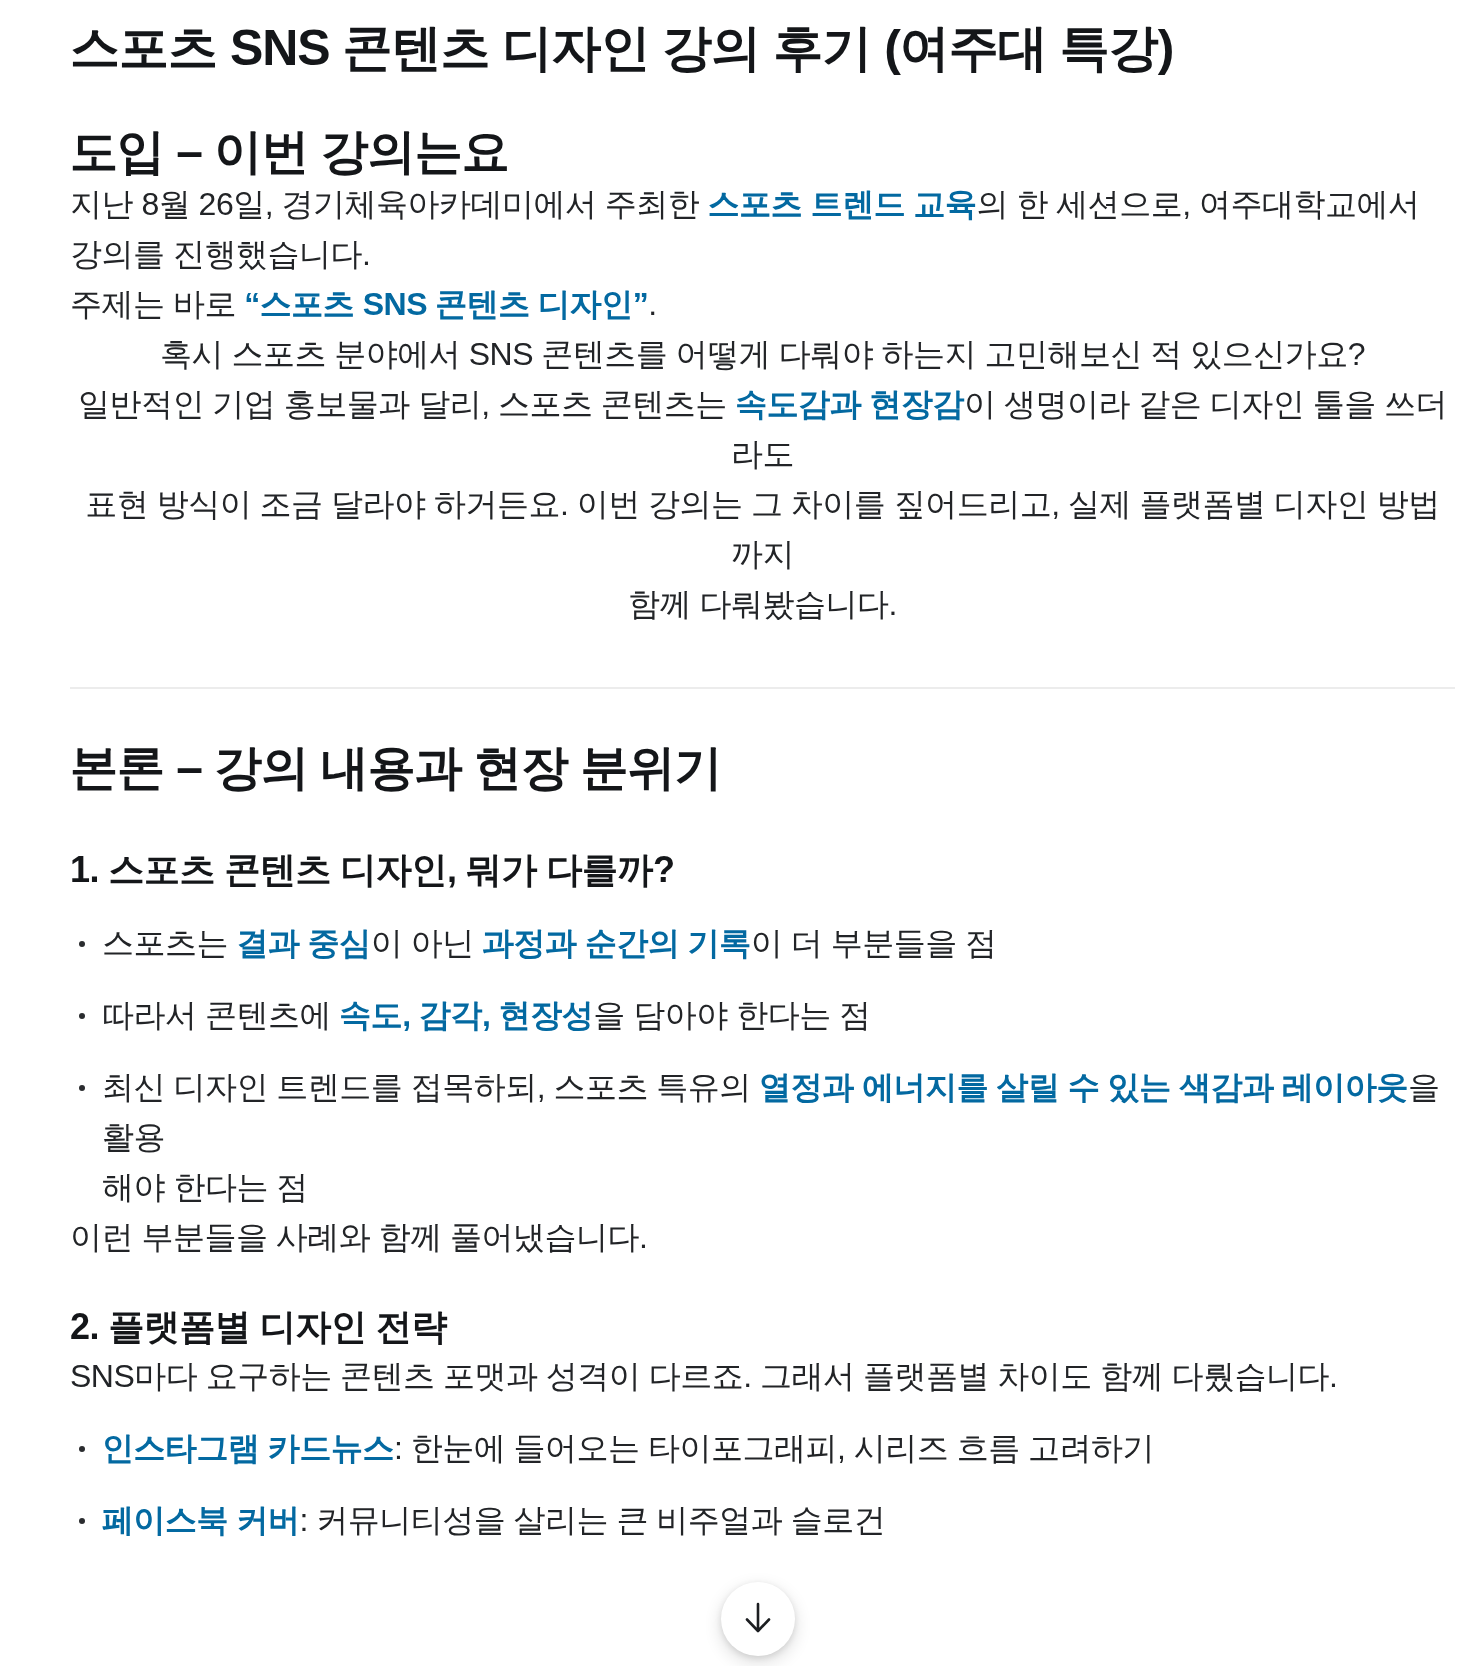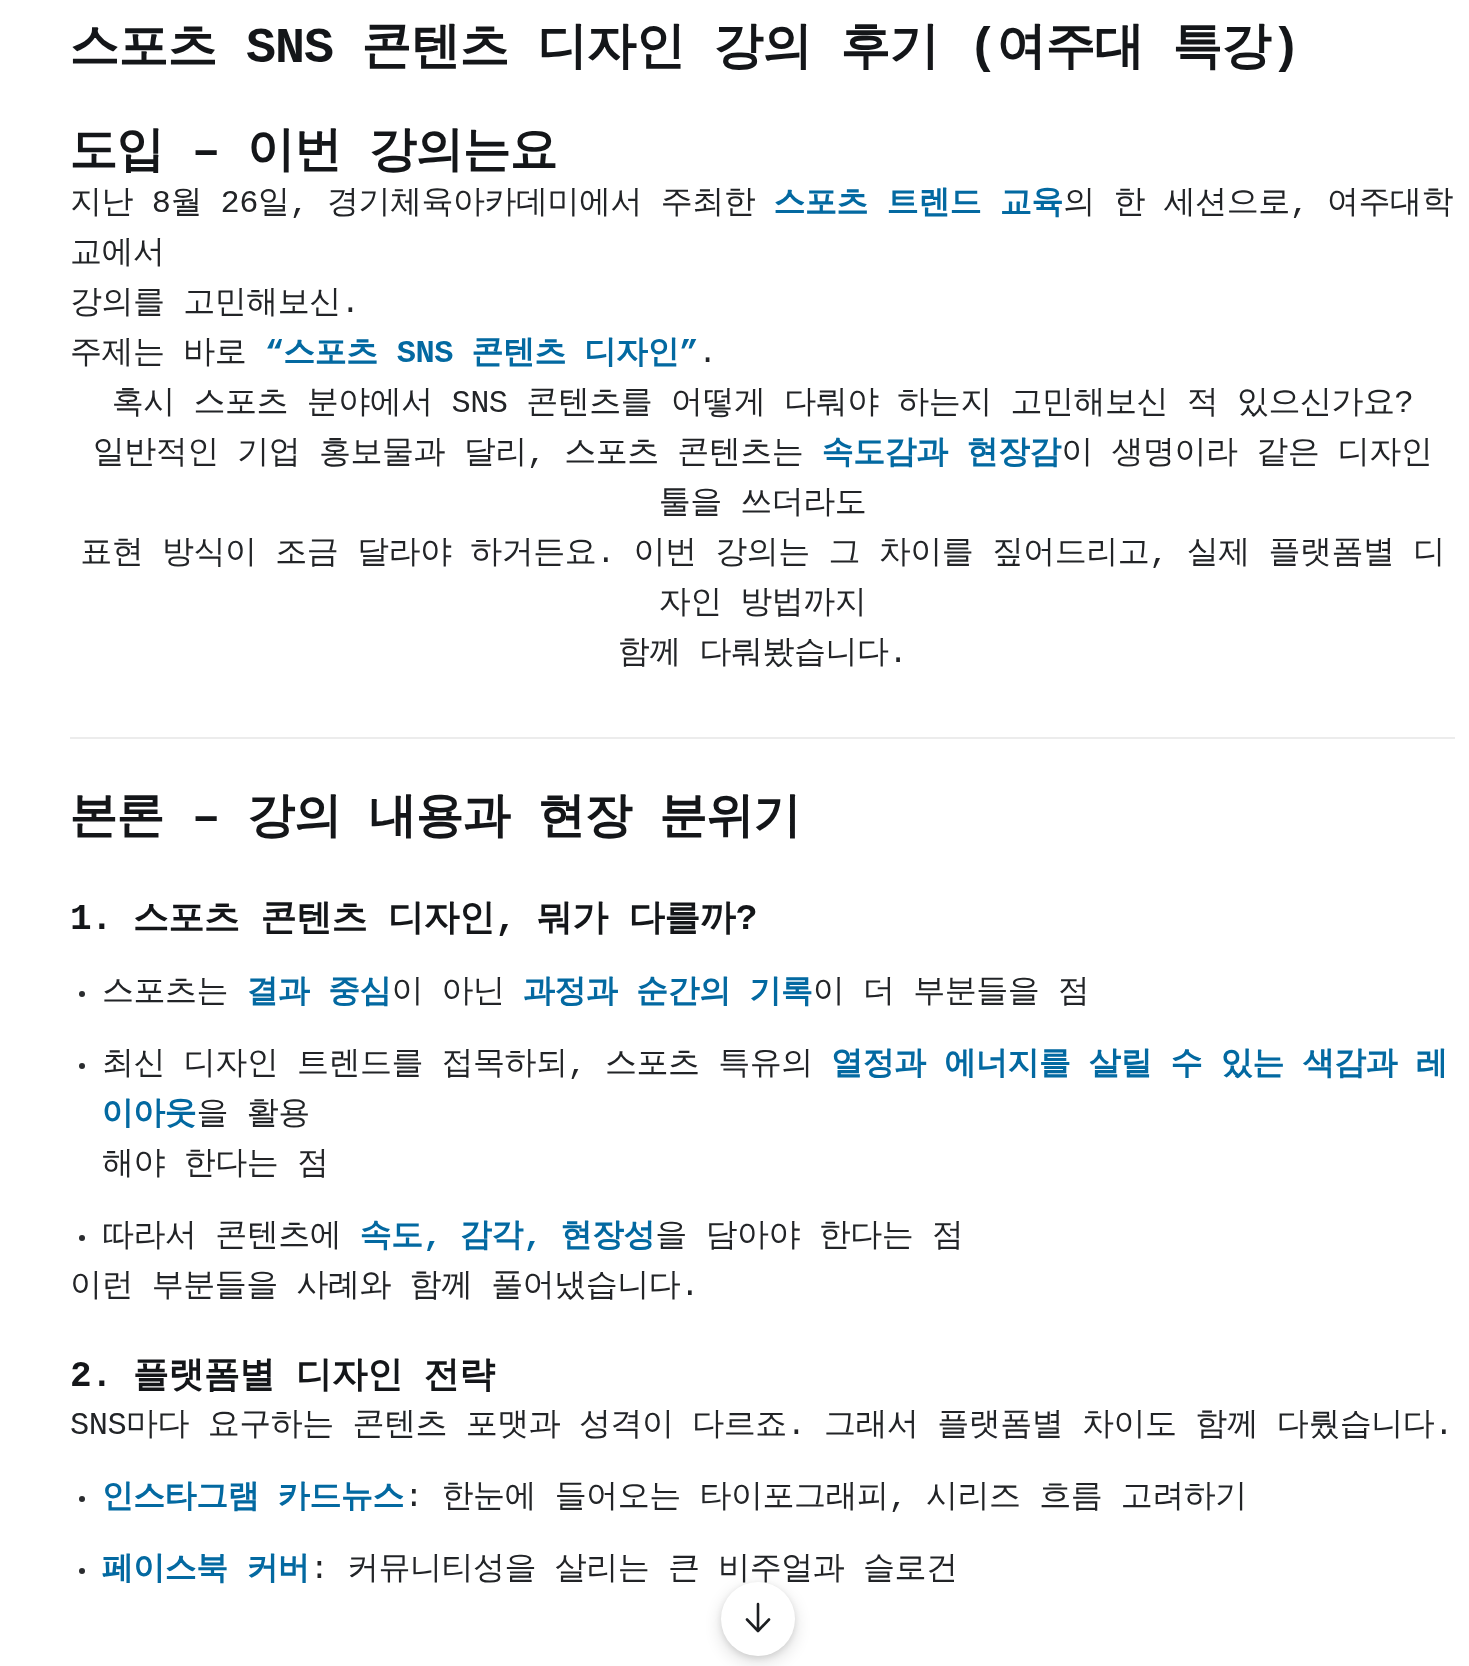--- a/index.html
+++ b/index.html
@@ -13,21 +13,20 @@
     color: #202124;
   }
   .page {
     position: relative;
     width: 1469px;
     height: 1666px;
     background: #ffffff;
   }
   .content {
     padding: 0 14px 0 70px;
-    font-family: Liberation Mono, monospace;
   }
   h1, h2, h3 { margin: 0; color: #141619; font-weight: 700; letter-spacing: -1px; }
   h1.doc-title {
     margin-top: 16px;
     font-size: 50px;
     line-height: 65px;
   }
   h2.section-heading {
     font-size: 48px;
     line-height: 54px;
@@ -105,35 +104,35 @@
 </head>
 <body>
 
 <div class="page">
   <div class="content">
 
     <h1 class="doc-title">스포츠 SNS 콘텐츠 디자인 강의 후기 (여주대 특강)</h1>
 
     <h2 class="section-heading intro-heading">도입 – 이번 강의는요</h2>
 
-    <p class="body-text p-intro-1"><span>지난 8월 26일, 경기체육아카데미에서 주최한 </span><b>스포츠 트렌드 교육</b><span>의 한 세션으로, 여주대학교에서</span><br><span>강의를 고민해보신.</span><br><span>주제는 바로 </span><b>“스포츠 SNS 콘텐츠 디자인”</b><span>.</span></p>
+    <p class="body-text p-intro-1"><span>지난 8월 26일, 경기체육아카데미에서 주최한 </span><b>스포츠 트렌드 교육</b><span>의 한 세션으로, 여주대학교에서</span><br><span>강의를 진행했습니다.</span><br><span>주제는 바로 </span><b>“스포츠 SNS 콘텐츠 디자인”</b><span>.</span></p>
 
     <p class="body-text p-intro-2"><span>혹시 스포츠 분야에서 SNS 콘텐츠를 어떻게 다뤄야 하는지 고민해보신 적 있으신가요?</span><br><span>일반적인 기업 홍보물과 달리, 스포츠 콘텐츠는 </span><b>속도감과 현장감</b><span>이 생명이라 같은 디자인 툴을 쓰더라도</span><br><span>표현 방식이 조금 달라야 하거든요. 이번 강의는 그 차이를 짚어드리고, 실제 플랫폼별 디자인 방법까지</span><br><span>함께 다뤄봤습니다.</span></p>
 
     <hr class="divider">
 
     <h2 class="section-heading main-heading">본론 – 강의 내용과 현장 분위기</h2>
 
     <h3 class="sub-heading s1-heading">1. 스포츠 콘텐츠 디자인, 뭐가 다를까?</h3>
 
 
     <ul class="bullet-list">
       <li><span>스포츠는 </span><b>결과 중심</b><span>이 아닌 </span><b>과정과 순간의 기록</b><span>이 더 부분들을 점</span></li>
+      <li><span>따라서 콘텐츠에 </span><b>속도, 감각, 현장성</b><span>을 담아야 한다는 점</span></li>
       <li><span>최신 디자인 트렌드를 접목하되, 스포츠 특유의 </span><b>열정과 에너지를 살릴 수 있는 색감과 레이아웃</b><span>을 활용</span><br><span>해야 한다는 점</span></li>
-      <li><span>따라서 콘텐츠에 </span><b>속도, 감각, 현장성</b><span>을 담아야 한다는 점</span></li>
     </ul>
 
     <p class="body-text p-closing">이런 부분들을 사례와 함께 풀어냈습니다.</p>
 
     <h3 class="sub-heading s2-heading">2. 플랫폼별 디자인 전략</h3>
 
     <p class="body-text p-lead2">SNS마다 요구하는 콘텐츠 포맷과 성격이 다르죠. 그래서 플랫폼별 차이도 함께 다뤘습니다.</p>
 
     <ul class="bullet-list bullet-list-2">
       <li><b>인스타그램 카드뉴스</b><span>: 한눈에 들어오는 타이포그래피, 시리즈 흐름 고려하기</span></li>

